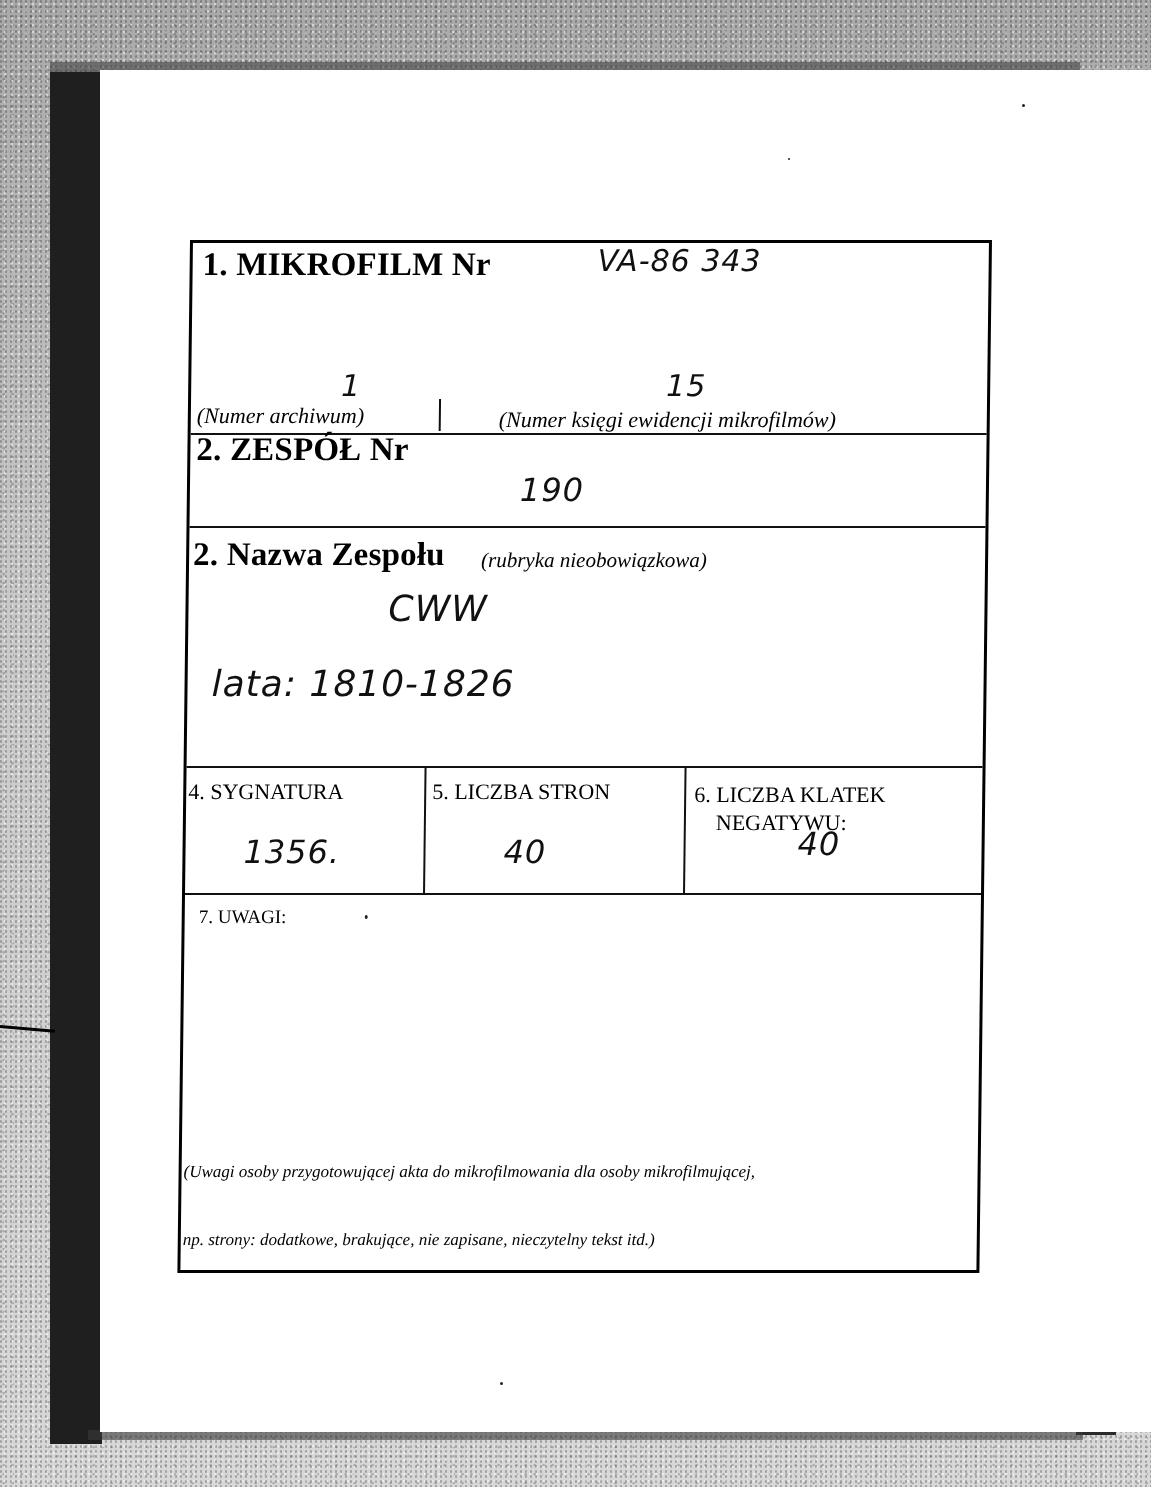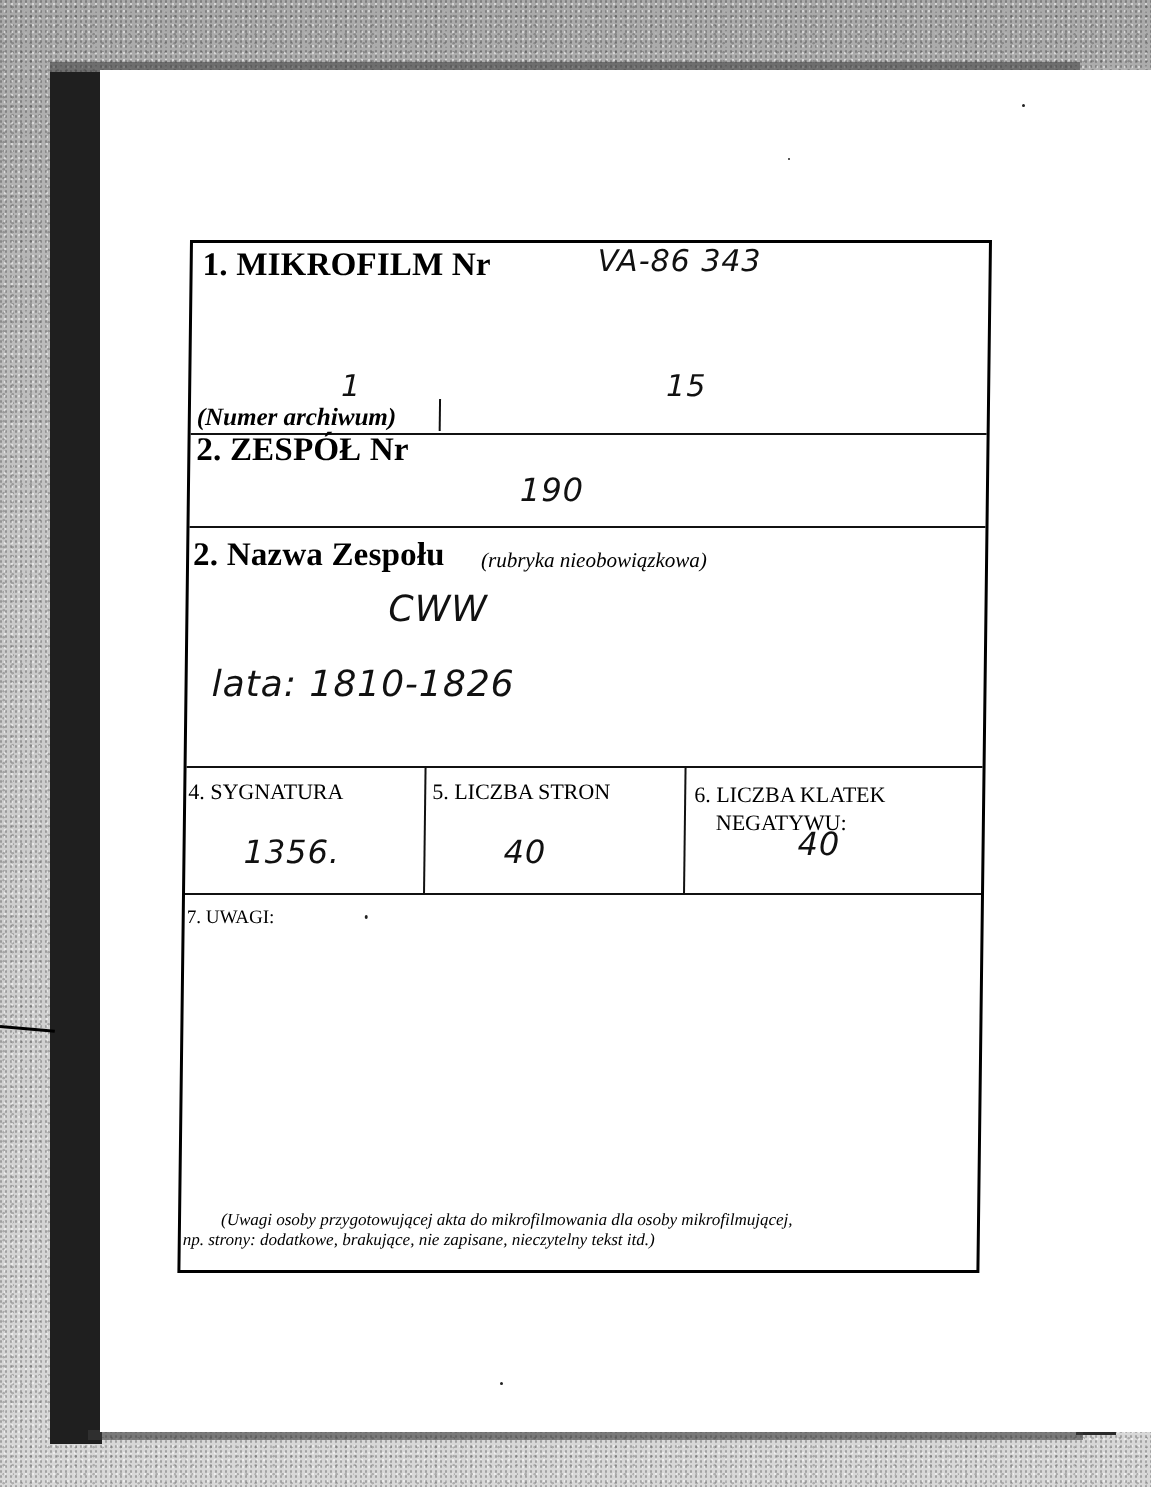--- a/index.html
+++ b/index.html
@@ -25,21 +25,21 @@
 
   .form { position:absolute; left:90px; top:170px; width:802px; height:1033px;
           border:3px solid #000; box-sizing:border-box; transform:skewX(-0.7deg); transform-origin:top left; }
 
   .hline { position:absolute; left:0; right:0; height:2px; background:#111; }
   .vline { position:absolute; width:2px; background:#111; }
 
   .lbl-big { position:absolute; font-weight:bold; font-size:33px; letter-spacing:0.2px; white-space:nowrap; }
   .lbl-med { position:absolute; font-weight:normal; font-size:22px; white-space:nowrap; line-height:28px; }
   .lbl-ital { position:absolute; font-style:italic; font-size:21px; white-space:nowrap; }
-  .lbl-ital-bold { position:absolute; font-style:italic; font-weight:bold; font-size:25px; white-space:nowrap; }
+  .lbl-ital-bold { position:absolute; font-style:italic; font-weight:normal; font-size:22px; white-space:nowrap; }
   .lbl-small-ital { position:absolute; font-style:italic; font-size:17px; line-height:26px; white-space:nowrap; }
 
   .hand { position:absolute; font-family:"DejaVu Sans", sans-serif; font-style:italic; font-weight:300; color:#111; white-space:nowrap; letter-spacing:1px; }
 
   .speck { position:absolute; width:3px; height:3px; background:#222; border-radius:50%; }
 </style>
 </head>
 <body>
 
 <div class="frame-top-shadow"></div>
@@ -56,20 +56,21 @@
   <div class="form">
 
     <div class="lbl-big" style="left:10px;top:3px;">1. MIKROFILM  Nr</div>
     <div class="hand" style="left:405px;top:0px;font-size:30px;">VA-86 343</div>
 
     <div class="hand" style="left:150px;top:125px;font-size:30px;">1</div>
     <div class="hand" style="left:475px;top:125px;font-size:30px;">15</div>
 
     <div class="lbl-ital-bold" style="left:6px;top:160px;">(Numer archiwum)</div>
     <div class="vline" style="left:248px;top:156px;height:32px;"></div>
+    <div class="lbl-ital-bold" style="left:308px;top:164px;">(Numer księgi ewidencji mikrofilmów)</div>
 
     <div class="hline" style="top:190px;"></div>
 
     <div class="lbl-big" style="left:6px;top:188px;">2. ZESPÓŁ  Nr</div>
     <div class="hand" style="left:330px;top:228px;font-size:32px;">190</div>
 
     <div class="hline" style="top:283px;"></div>
 
     <div class="lbl-big" style="left:4px;top:293px;">2. Nazwa Zespołu</div>
     <div class="lbl-ital" style="left:292px;top:305px;">(rubryka nieobowiązkowa)</div>
@@ -86,19 +87,19 @@
 
     <div class="lbl-med" style="left:246px;top:535px;">5. LICZBA  STRON</div>
     <div class="hand" style="left:318px;top:590px;font-size:32px;">40</div>
 
     <div class="lbl-med" style="left:508px;top:538px;">6. LICZBA  KLATEK</div>
     <div class="lbl-med" style="left:530px;top:566px;">NEGATYWU:</div>
     <div class="hand" style="left:612px;top:582px;font-size:32px;">40</div>
 
     <div class="hline" style="top:650px;"></div>
 
-    <div class="lbl-med" style="left:2px;top:660px;font-size:19px;">7. UWAGI:</div>
+    <div class="lbl-med" style="left:14px;top:660px;font-size:19px;">7. UWAGI:</div>
     <div class="speck" style="left:180px;top:672px;width:3px;height:4px;"></div>
 
-    <div class="lbl-small-ital" style="left:2px;top:964px;margin-left:38px;">(Uwagi osoby przygotowującej akta do mikrofilmowania dla osoby mikrofilmującej,</div>
+    <div class="lbl-small-ital" style="left:2px;top:916px;">(Uwagi osoby przygotowującej akta do mikrofilmowania dla osoby mikrofilmującej,</div>
     <div class="lbl-small-ital" style="left:2px;top:984px;">np. strony: dodatkowe, brakujące, nie zapisane, nieczytelny tekst itd.)</div>
   </div>
 </div>
 
 </body></html>

